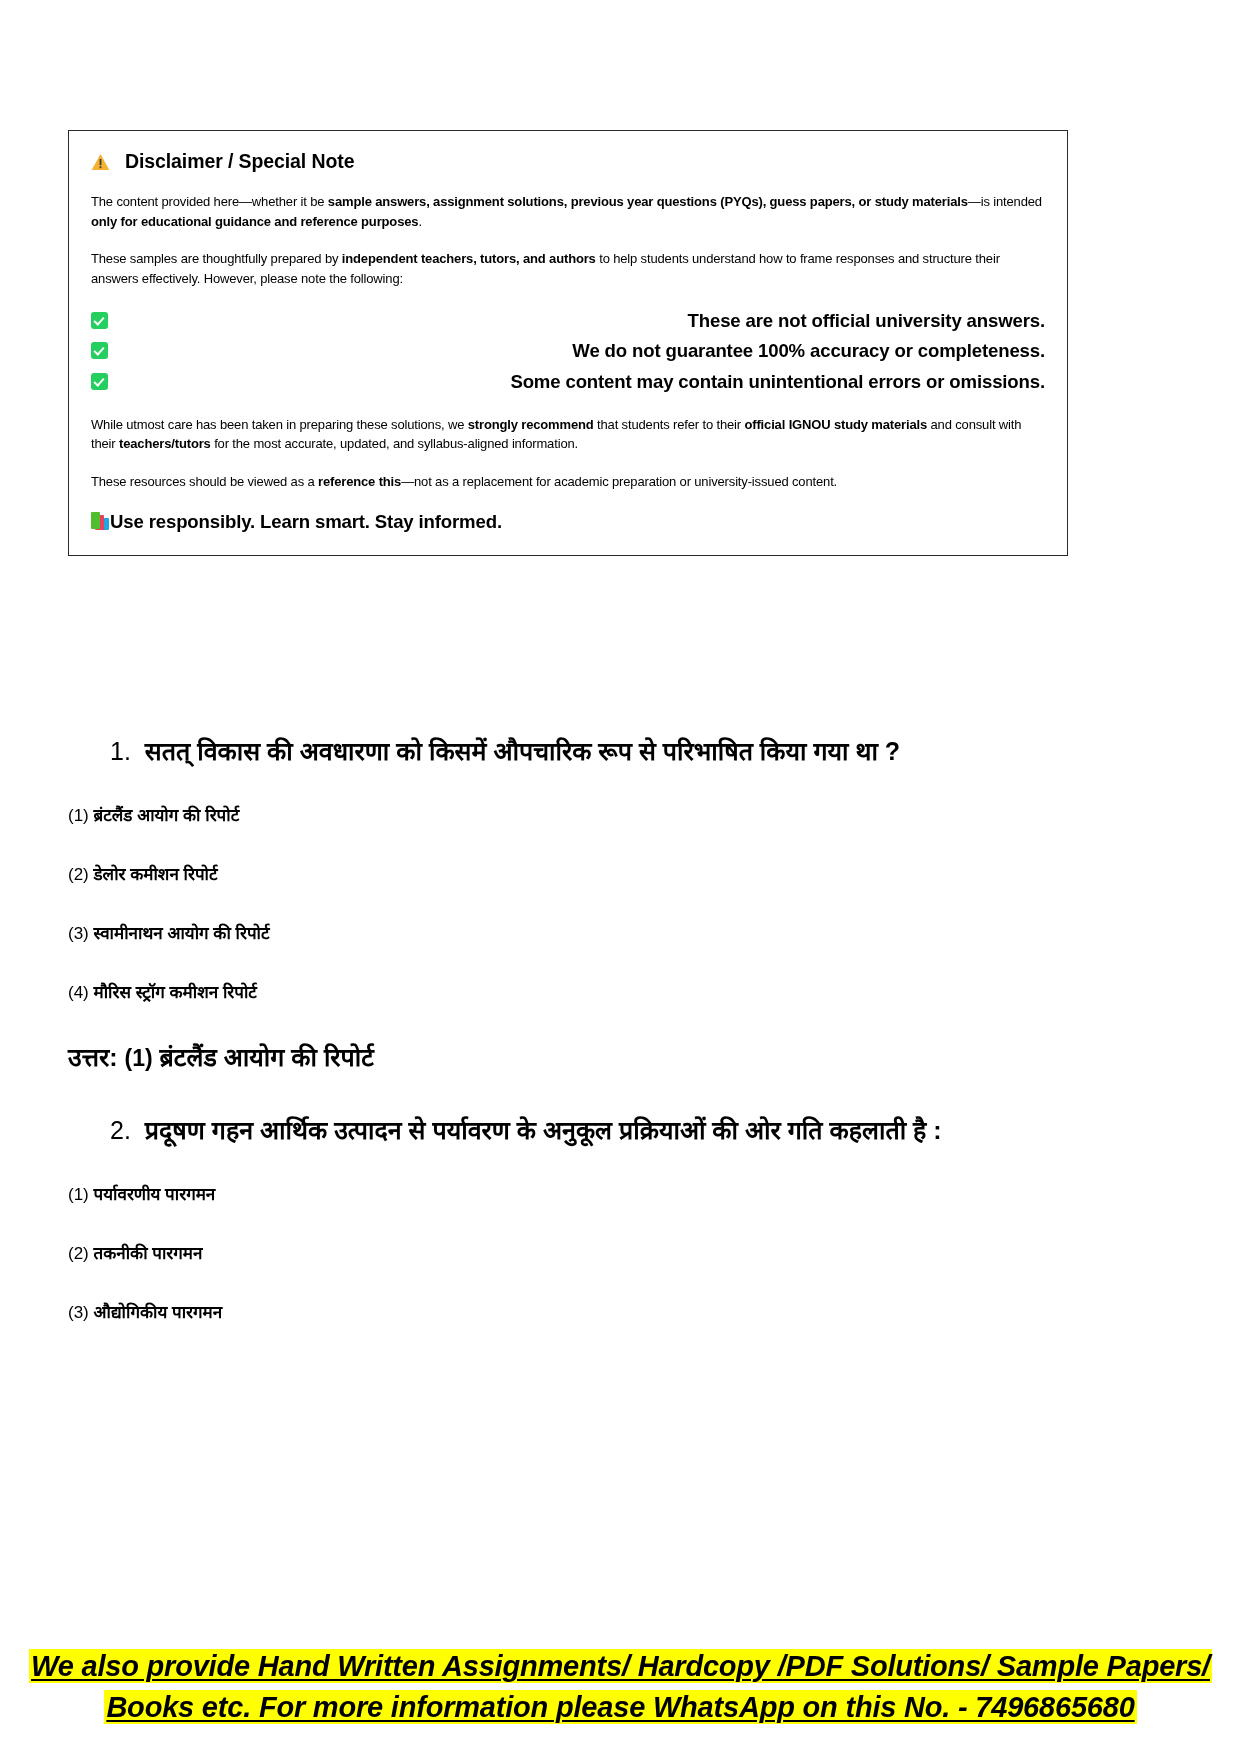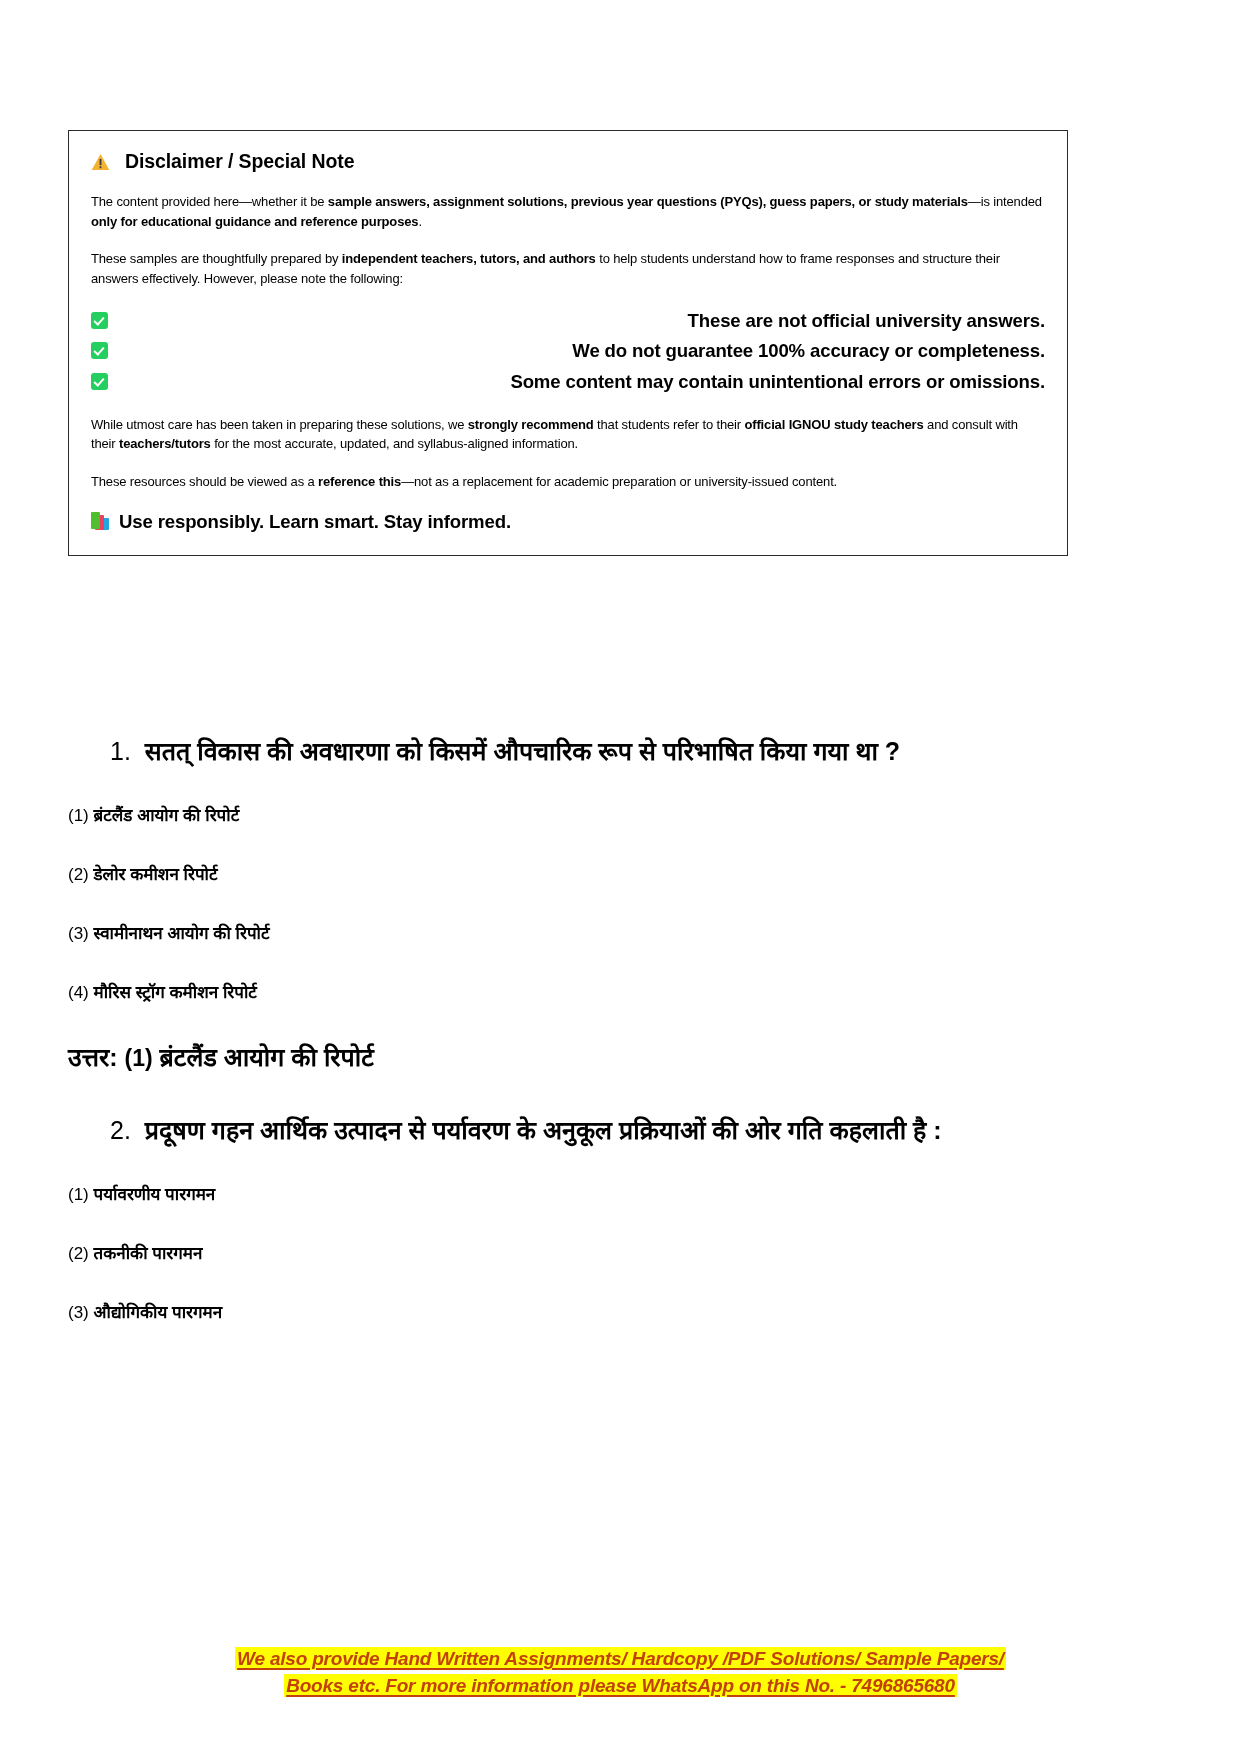--- a/index.html
+++ b/index.html
@@ -86,21 +86,20 @@
     width: 4px;
     height: 8px;
     border: solid #ffffff;
     border-width: 0 2px 2px 0;
     transform: rotate(42deg);
   }
 
   .books-line {
     display: flex;
     align-items: flex-start;
-    gap: 9px;
     font-size: 18.6px;
     font-weight: bold;
     line-height: 1.4;
     margin: 0;
     letter-spacing: -0.15px;
   }
   .books-icon {
     flex: none;
     width: 19px;
     height: 19px;
@@ -157,24 +156,24 @@
   
   .footer-banner {
     position: absolute;
     left: 0;
     top: 1646px;
     width: 1241px;
     text-align: center;
   }
   .footer-line {
     display: block;
-    font-size: 19px;
+    font-size: 29px;
     font-weight: bold;
     font-style: italic;
-    color: #c2410c;
+    color: #000000;
     line-height: 1.42;
     letter-spacing: -0.2px;
   }
   .footer-line span {
     background: #ffff00;
     text-decoration: underline;
     text-decoration-thickness: 2px;
     text-underline-offset: 3px;
     padding: 1px 2px;
     box-decoration-break: clone;
@@ -209,21 +208,21 @@
     <li class="check-item">
       <span class="check-icon"></span>
       <span>We do not guarantee 100% accuracy or completeness.</span>
     </li>
     <li class="check-item">
       <span class="check-icon"></span>
       <span>Some content may contain unintentional errors or omissions.</span>
     </li>
   </ul>
 
-  <p class="d-para"><span>While utmost care has been taken in preparing these solutions, we </span><b>strongly recommend</b><span> that students refer to their </span><b>official IGNOU study teachers</b><span> and consult with their </span><b>teachers/tutors</b><span> for the most accurate, updated, and syllabus-aligned information.</span></p>
+  <p class="d-para"><span>While utmost care has been taken in preparing these solutions, we </span><b>strongly recommend</b><span> that students refer to their </span><b>official IGNOU study materials</b><span> and consult with their </span><b>teachers/tutors</b><span> for the most accurate, updated, and syllabus-aligned information.</span></p>
 
   <p class="d-para"><span>These resources should be viewed as a </span><b>reference this</b><span>—not as a replacement for academic preparation or university-issued content.</span></p>
 
   <p class="books-line">
     <span class="books-icon">
       <i class="bk-blue"></i>
         <i class="bk-red"></i>
         <i class="bk-green"></i>
     </span>
     <span>Use responsibly. Learn smart. Stay informed.</span>

